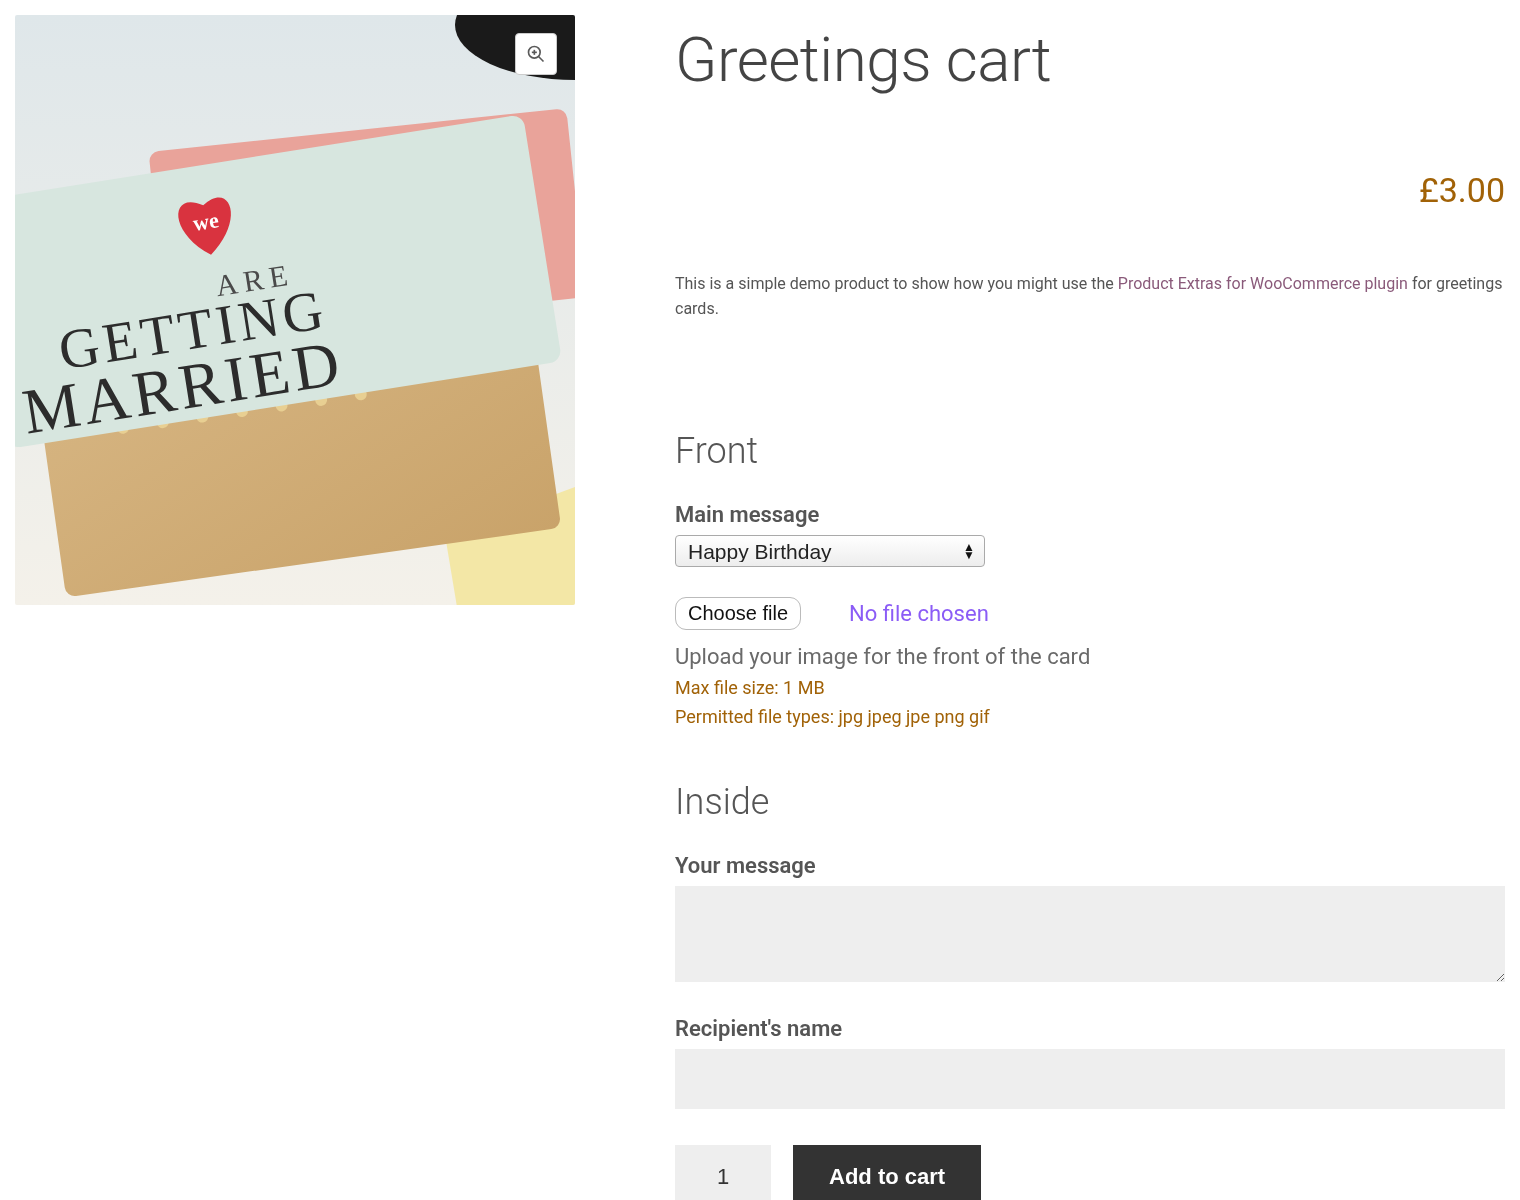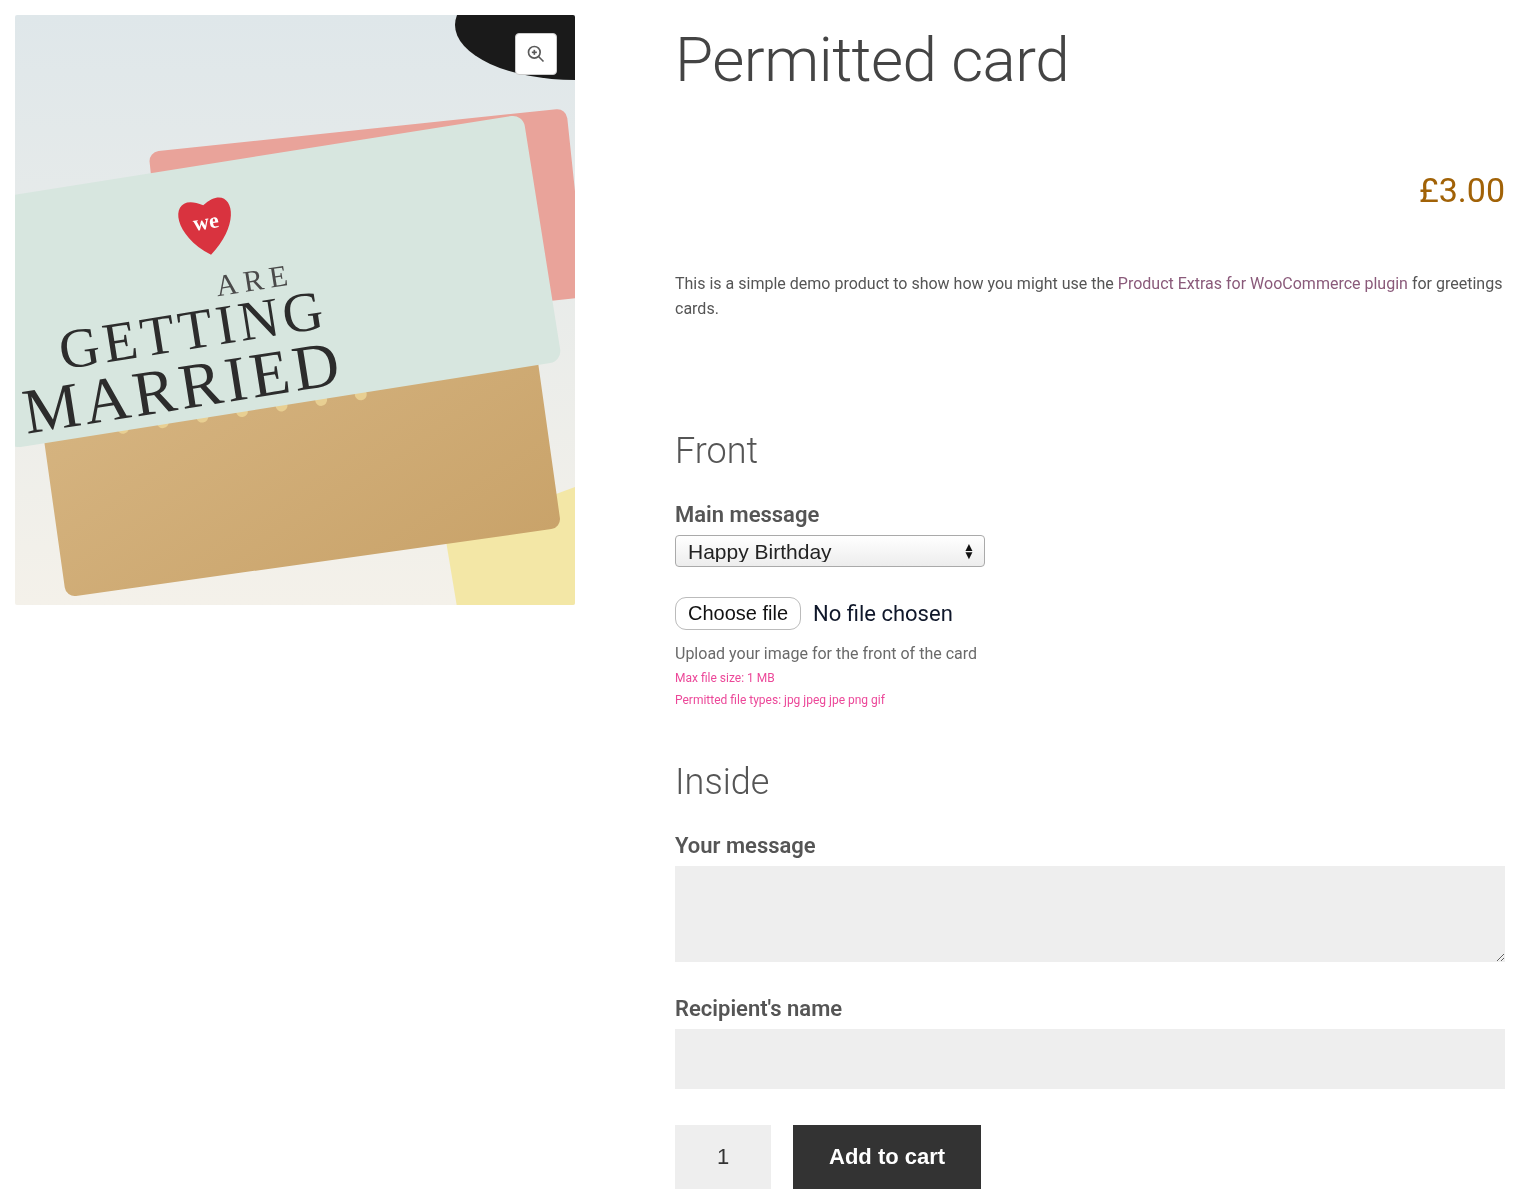--- a/index.html
+++ b/index.html
@@ -117,29 +117,29 @@
   .file-row { display: flex; align-items: center; gap: 12px; }
   .choose-file-btn {
     font-size: 20px;
     padding: 4px 12px;
     background: #fff;
     border: 1px solid #bbb;
     border-radius: 11px;
     cursor: pointer;
     color:#111;
   }
-  .file-status { font-size: 22px; color: #0f172a; }
+  .file-status { font-size: 22px; color: #8b5cf6; margin-left: 36px; }
   .hint {
-    font-size: 16px;
+    font-size: 22px;
     color: #6a6a6a;
     margin-top: 14px;
   }
   .hint-small {
-    font-size: 12px;
-    color: #ec4899;
+    font-size: 18px;
+    color: #a16207;
     margin-top: 8px;
   }
 
   input.text-input, textarea.text-area {
     width: 100%;
     background: #eee;
     border: none;
     font-size: 20px;
     padding: 14px 14px;
     color: #333;
@@ -242,21 +242,21 @@
       <svg viewBox="0 0 24 24" fill="none" stroke="currentColor" stroke-width="2">
         <circle cx="10" cy="10" r="7"></circle>
         <line x1="15" y1="15" x2="21" y2="21"></line>
         <line x1="10" y1="7" x2="10" y2="13"></line>
         <line x1="7" y1="10" x2="13" y2="10"></line>
       </svg>
     </button>
   </div>
 
   <div class="details">
-    <h1 class="title">Permitted card</h1>
+    <h1 class="title">Greetings cart</h1>
 
     <div class="price">£3.00</div>
 
     <p class="desc">
       <span>This is a simple demo product to show how you might use the </span><a href="#">Product Extras for WooCommerce plugin</a><span> for greetings cards.</span>
     </p>
 
     <h2 class="section-heading">Front</h2>
 
     <div class="field">

